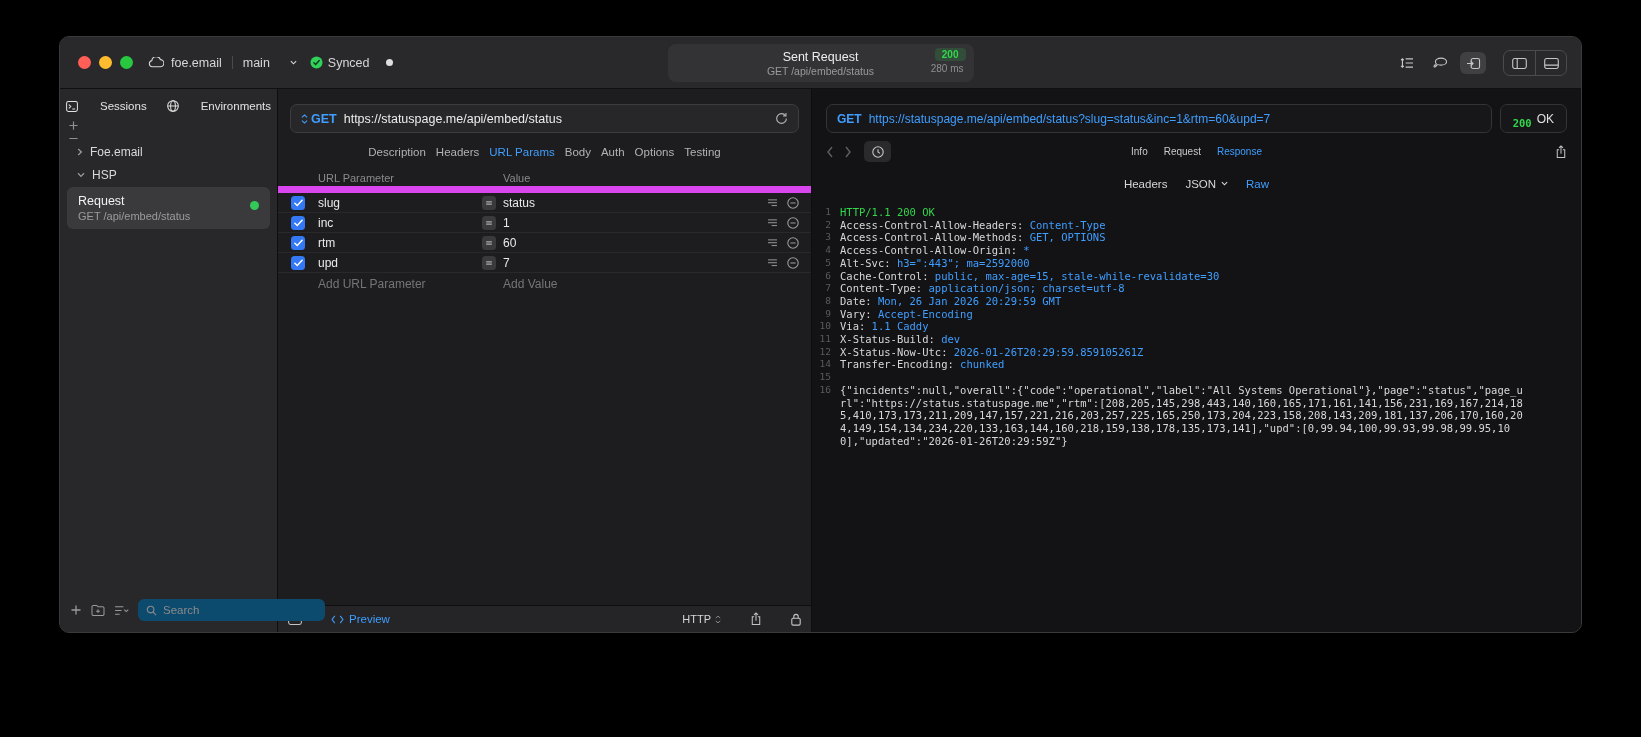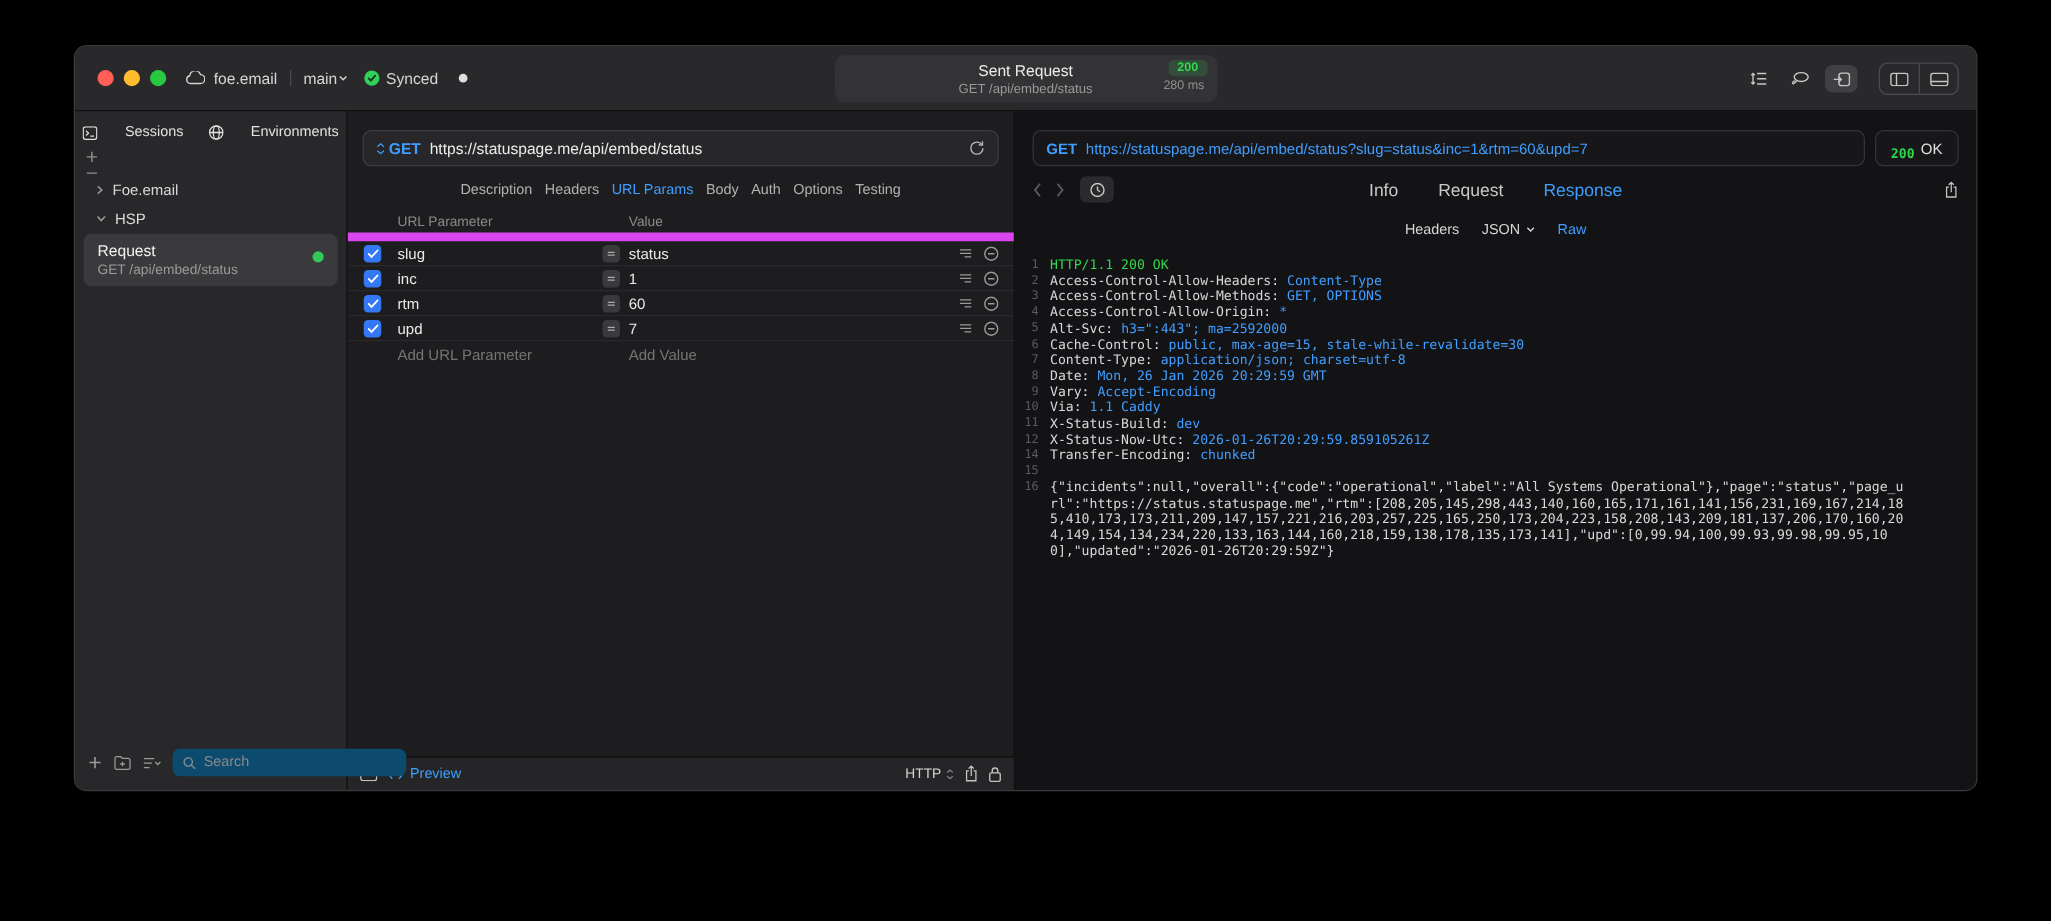--- a/index.html
+++ b/index.html
@@ -7,21 +7,21 @@
   svg{display:block}
   .window{position:absolute;left:59px;top:36px;width:1523px;height:597px;background:#1d1d1f;border:1px solid #3a3a3c;border-radius:10px;overflow:hidden;display:flex;flex-direction:column;box-shadow:0 24px 70px rgba(0,0,0,.65)}
 
   
   .titlebar{height:52px;flex:none;background:#29292b;border-bottom:1px solid #101010;position:relative;display:flex;align-items:center}
   .traffic{display:flex;gap:8px;margin-left:18px}
   .light{width:13px;height:13px;border-radius:50%}
   .light.red{background:#ff5f57}.light.yellow{background:#febc2e}.light.green{background:#28c840}
   .project{display:flex;align-items:center;gap:7px;margin-left:15px;color:#d6d6d6;font-size:12.5px}
   .tdiv{width:1px;height:13px;background:#4a4a4c;margin:0 3px}
-  .branch{display:flex;align-items:center;gap:1px;color:#d6d6d6;cursor:default}
+  .branch{display:flex;align-items:center;gap:20px;color:#d6d6d6;cursor:default}
   .synced{display:flex;align-items:center;gap:5px;margin-left:6px}
   .tb-dot{width:7px;height:7px;border-radius:50%;background:#dedede;margin-left:9px}
   .center-pill{position:absolute;left:50%;top:7px;transform:translateX(-50%);width:306px;height:38px;background:#333336;border-radius:8px;display:flex;flex-direction:column;align-items:center;justify-content:center}
   .cp-title{font-size:12.5px;color:#ededed}
   .cp-sub{font-size:10.5px;color:#9a9a9a;margin-top:1px}
   .cp-right{position:absolute;right:8px;top:4px;display:flex;flex-direction:column;align-items:flex-end;gap:2px}
   .badge-200{background:rgba(50,215,75,.16);color:#32d74b;font-size:10px;font-weight:700;padding:1px 7px;border-radius:4px}
   .cp-dur{color:#8f8f8f;font-size:10px;margin-right:2px}
   .tb-right{position:absolute;right:14px;top:0;height:52px;display:flex;align-items:center;gap:7px;color:#c6c6c6}
   .tb-btn{width:26px;height:22px;display:flex;align-items:center;justify-content:center;border-radius:6px;cursor:default}
@@ -67,37 +67,37 @@
   .param-row{display:flex;align-items:center;height:20px;border-bottom:1px solid #29292b;font-size:12px}
   .cell-check{width:40px;flex:none;display:flex;justify-content:center}
   .checkbox{width:14px;height:14px;border-radius:3.5px;background:#3478f6;display:flex;align-items:center;justify-content:center;cursor:default}
   .cell-name{width:164px;flex:none;color:#eaeaea}
   .cell-value{flex:1;display:flex;align-items:flex-end;gap:7px;color:#eaeaea;min-width:0}
   .eq-badge{width:14px;height:14px;border-radius:3.5px;background:#3a3a3d;display:flex;align-items:center;justify-content:center;color:#ababab;flex:none}
   .cell-actions{flex:none;display:flex;align-items:center;gap:9px;padding-right:12px;color:#9a9a9a}
   .add-row{display:flex;align-items:center;height:21px;font-size:12px;color:#757575}
   .add-name{width:164px;flex:none}
   .add-val{flex:1;padding-left:21px}
-  .ed-footer{margin-top:auto;height:27px;background:#252527;border-top:1px solid #0e0e0e;display:flex;align-items:center;padding:0 10px;gap:8px;font-size:11.5px;color:#c3c3c3}
+  .ed-footer{margin-top:auto;height:27px;background:#252527;border-top:1px solid #0e0e0e;display:flex;align-items:center;padding:0 10px;gap:29px;font-size:11.5px;color:#c3c3c3}
   .preview{color:#3f9eff;display:flex;align-items:center;gap:5px}
   .proto{margin-left:auto;color:#d6d6d6;display:flex;align-items:center;gap:4px;font-size:11px}
 
   
   .response{flex:1;background:#131316;display:flex;flex-direction:column;min-width:0}
   .resp-top{display:flex;gap:8px;padding:15px 14px 0;align-items:center}
   .resp-url{flex:1;height:29px;border:1px solid #343437;background:#17171a;border-radius:7px;display:flex;align-items:center;gap:7px;padding:0 10px;font-size:12px;color:#3f9eff;overflow:hidden;white-space:nowrap;min-width:0}
   .resp-url .m{font-weight:700;flex:none}
   .resp-url .u{overflow:hidden;text-overflow:ellipsis}
   .resp-status{height:29px;border:1px solid #343437;background:#17171a;border-radius:7px;display:flex;align-items:center;gap:5px;padding:0 12px;font-size:12px;flex:none}
   .resp-status .code{color:#32d74b;font-weight:700}
   .resp-status .ok{color:#e0e0e0}
   .resp-nav{display:flex;align-items:center;height:37px;padding:0 14px;position:relative;color:#c9c9c9}
   .nav-arrows{display:flex;gap:10px;color:#5c5c60}
   .clock-btn{width:27px;height:21px;background:#2a2a2d;border-radius:5px;display:flex;align-items:center;justify-content:center;margin-left:12px;color:#c9c9c9}
-  .resp-tabs{position:absolute;left:50%;transform:translateX(-50%);display:flex;gap:32px;font-size:14px;color:#c9c9c9}
+  .resp-tabs{position:absolute;left:50%;transform:translateX(-50%);display:flex;gap:16px;font-size:10px;color:#c9c9c9}
   .resp-share{margin-left:auto;color:#c3c3c3}
   .view-tabs{display:flex;justify-content:center;gap:18px;height:27px;align-items:center;font-size:11.5px;color:#d6d6d6}
   .chev{margin-left:2px}
   .code{flex:1;overflow:hidden;padding-top:9px;font-family:"DejaVu Sans Mono",monospace;font-size:10.5px;line-height:12.7px}
   .code-line{display:flex}
   .gutter{flex:none;width:28px;text-align:right;padding-right:9px;color:#5a5a5e;font-size:9.5px;line-height:12.7px}
   .line-content{flex:1;padding-right:58px;white-space:pre-wrap;word-break:break-all;color:#d8d8d8;min-height:12.7px}
   .tok-status{color:#32d74b}
   .tok-name{color:#d8d8d8}
   .tok-val{color:#3f9eff}

